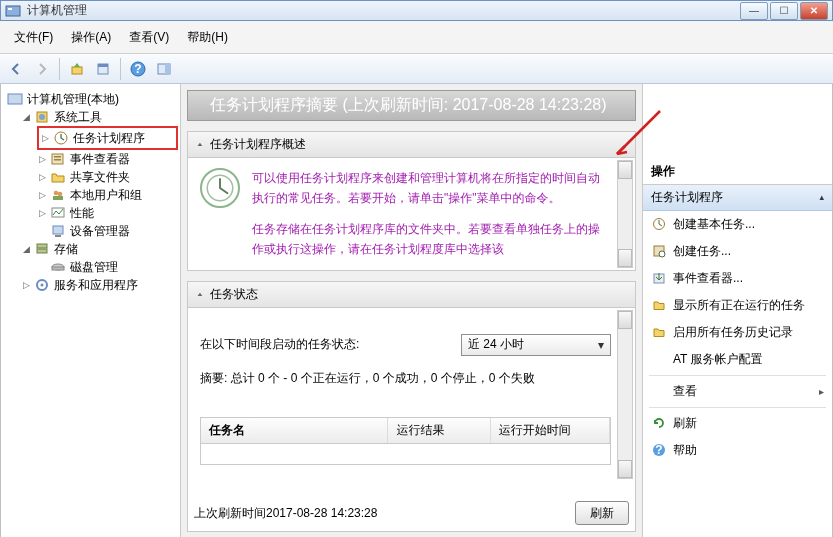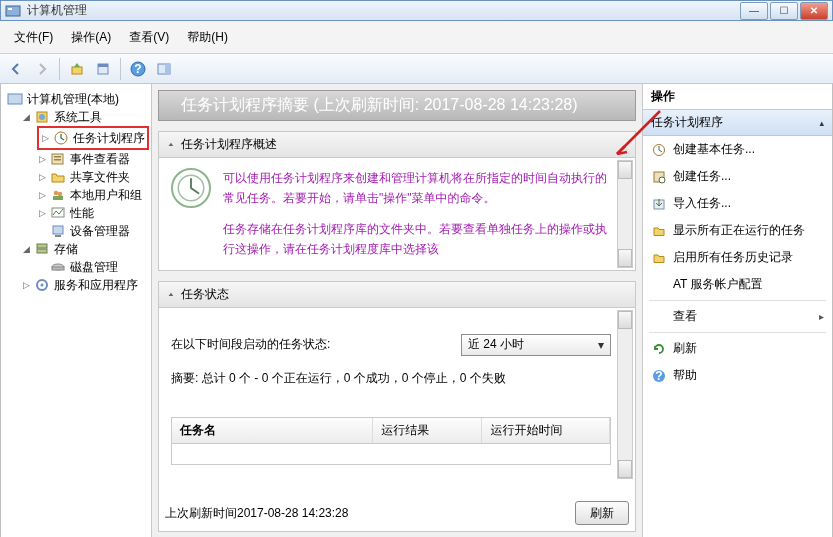--- a/index.html
+++ b/index.html
@@ -20,21 +20,21 @@
 .menubar { height: 33px; background: #f4f4f4; border-bottom: 1px solid #d0d0d0; display:flex; align-items:center; padding: 0 6px; gap: 2px; }
 .menubar span { padding: 2px 8px; }
 
 
 .toolbar { height: 30px; background: linear-gradient(#fafcfe,#e4ecf6); border-bottom: 1px solid #bcc8d8; display:flex; align-items:center; padding: 0 4px; gap: 2px; }
 .tbtn { width: 24px; height: 24px; display:flex; align-items:center; justify-content:center; border-radius:2px; }
 .tsep { width:1px; height:22px; background:#c0c8d0; margin: 0 3px; }
 
 
 .main { display:flex; height: calc(537px - 30px - 22px - 30px); border: 1px solid #bfbfbf; border-top:none; }
-.tree { width: 151px; border-right: 1px solid #c9c9c9; padding: 6px 2px; overflow:auto; background:#fff; }
+.tree { width: 180px; border-right: 1px solid #c9c9c9; padding: 6px 2px; overflow:auto; background:#fff; }
 .center { flex:1; background:#f0f0f0; padding: 6px; display:flex; flex-direction:column; overflow:hidden; }
 .actions { width: 190px; border-left: 1px solid #c9c9c9; background:#fff; display:flex; flex-direction:column; }
 
 
 .tnode { display:flex; align-items:center; height: 18px; padding-left: 4px; gap: 2px; white-space:nowrap; }
 .twist { width:11px; height:11px; display:inline-flex; align-items:center; justify-content:center; font-size:9px; color:#666; }
 .ticon { width:16px; height:16px; display:inline-flex; align-items:center; justify-content:center; }
 .tlabel { padding: 0 2px; }
 .indent1 { padding-left: 18px; }
 .indent2 { padding-left: 34px; }
@@ -306,21 +306,21 @@
         </div>
         <div class="scrollbar-fake"></div>
       </div>
       <div class="footer-row">
         <span>上次刷新时间2017-08-28 14:23:28</span>
         <button class="btn">刷新</button>
       </div>
     </div>
   </div>
 
-  <div class="actions" style="position:relative;">
+  <div class="actions" style="position:relative;justify-content:center;">
     <div class="actions-hdr">操作</div>
     <div class="actions-cat">
         <span>任务计划程序</span>
       </div>
 
     <svg class="arrow-mark" style="left:-38px; top:22px;" viewBox="0 0 60 60">
       <path d="M55 5 L12 48" stroke="#d02020" stroke-width="2.5"></path>
       <path d="M12 48 L20 40 M12 48 L22 46" stroke="#d02020" stroke-width="2.5"></path>
     </svg>
 
@@ -342,21 +342,21 @@
         </span>
       <span>创建任务...</span>
     </div>
     <div class="act-item">
       <span class="ai">
           <svg width="14" height="14">
             <rect x="2" y="3" width="10" height="9" fill="#e8edf4" stroke="#7a90b0"></rect>
             <path d="M7 2 V8 M4 6 L7 9 L10 6" stroke="#3a7a3a" fill="none"></path>
           </svg>
         </span>
-      <span>导入任务...</span>
+      <span>事件查看器...</span>
     </div>
     <div class="act-item">
       <span class="ai">
           <svg width="14" height="14">
             <path d="M2 4 h4 l1 1.5 h5 v6 h-10 z" fill="#f3d36b" stroke="#b58a1f"></path>
           </svg>
         </span>
       <span>显示所有正在运行的任务</span>
     </div>
     <div class="act-item">

